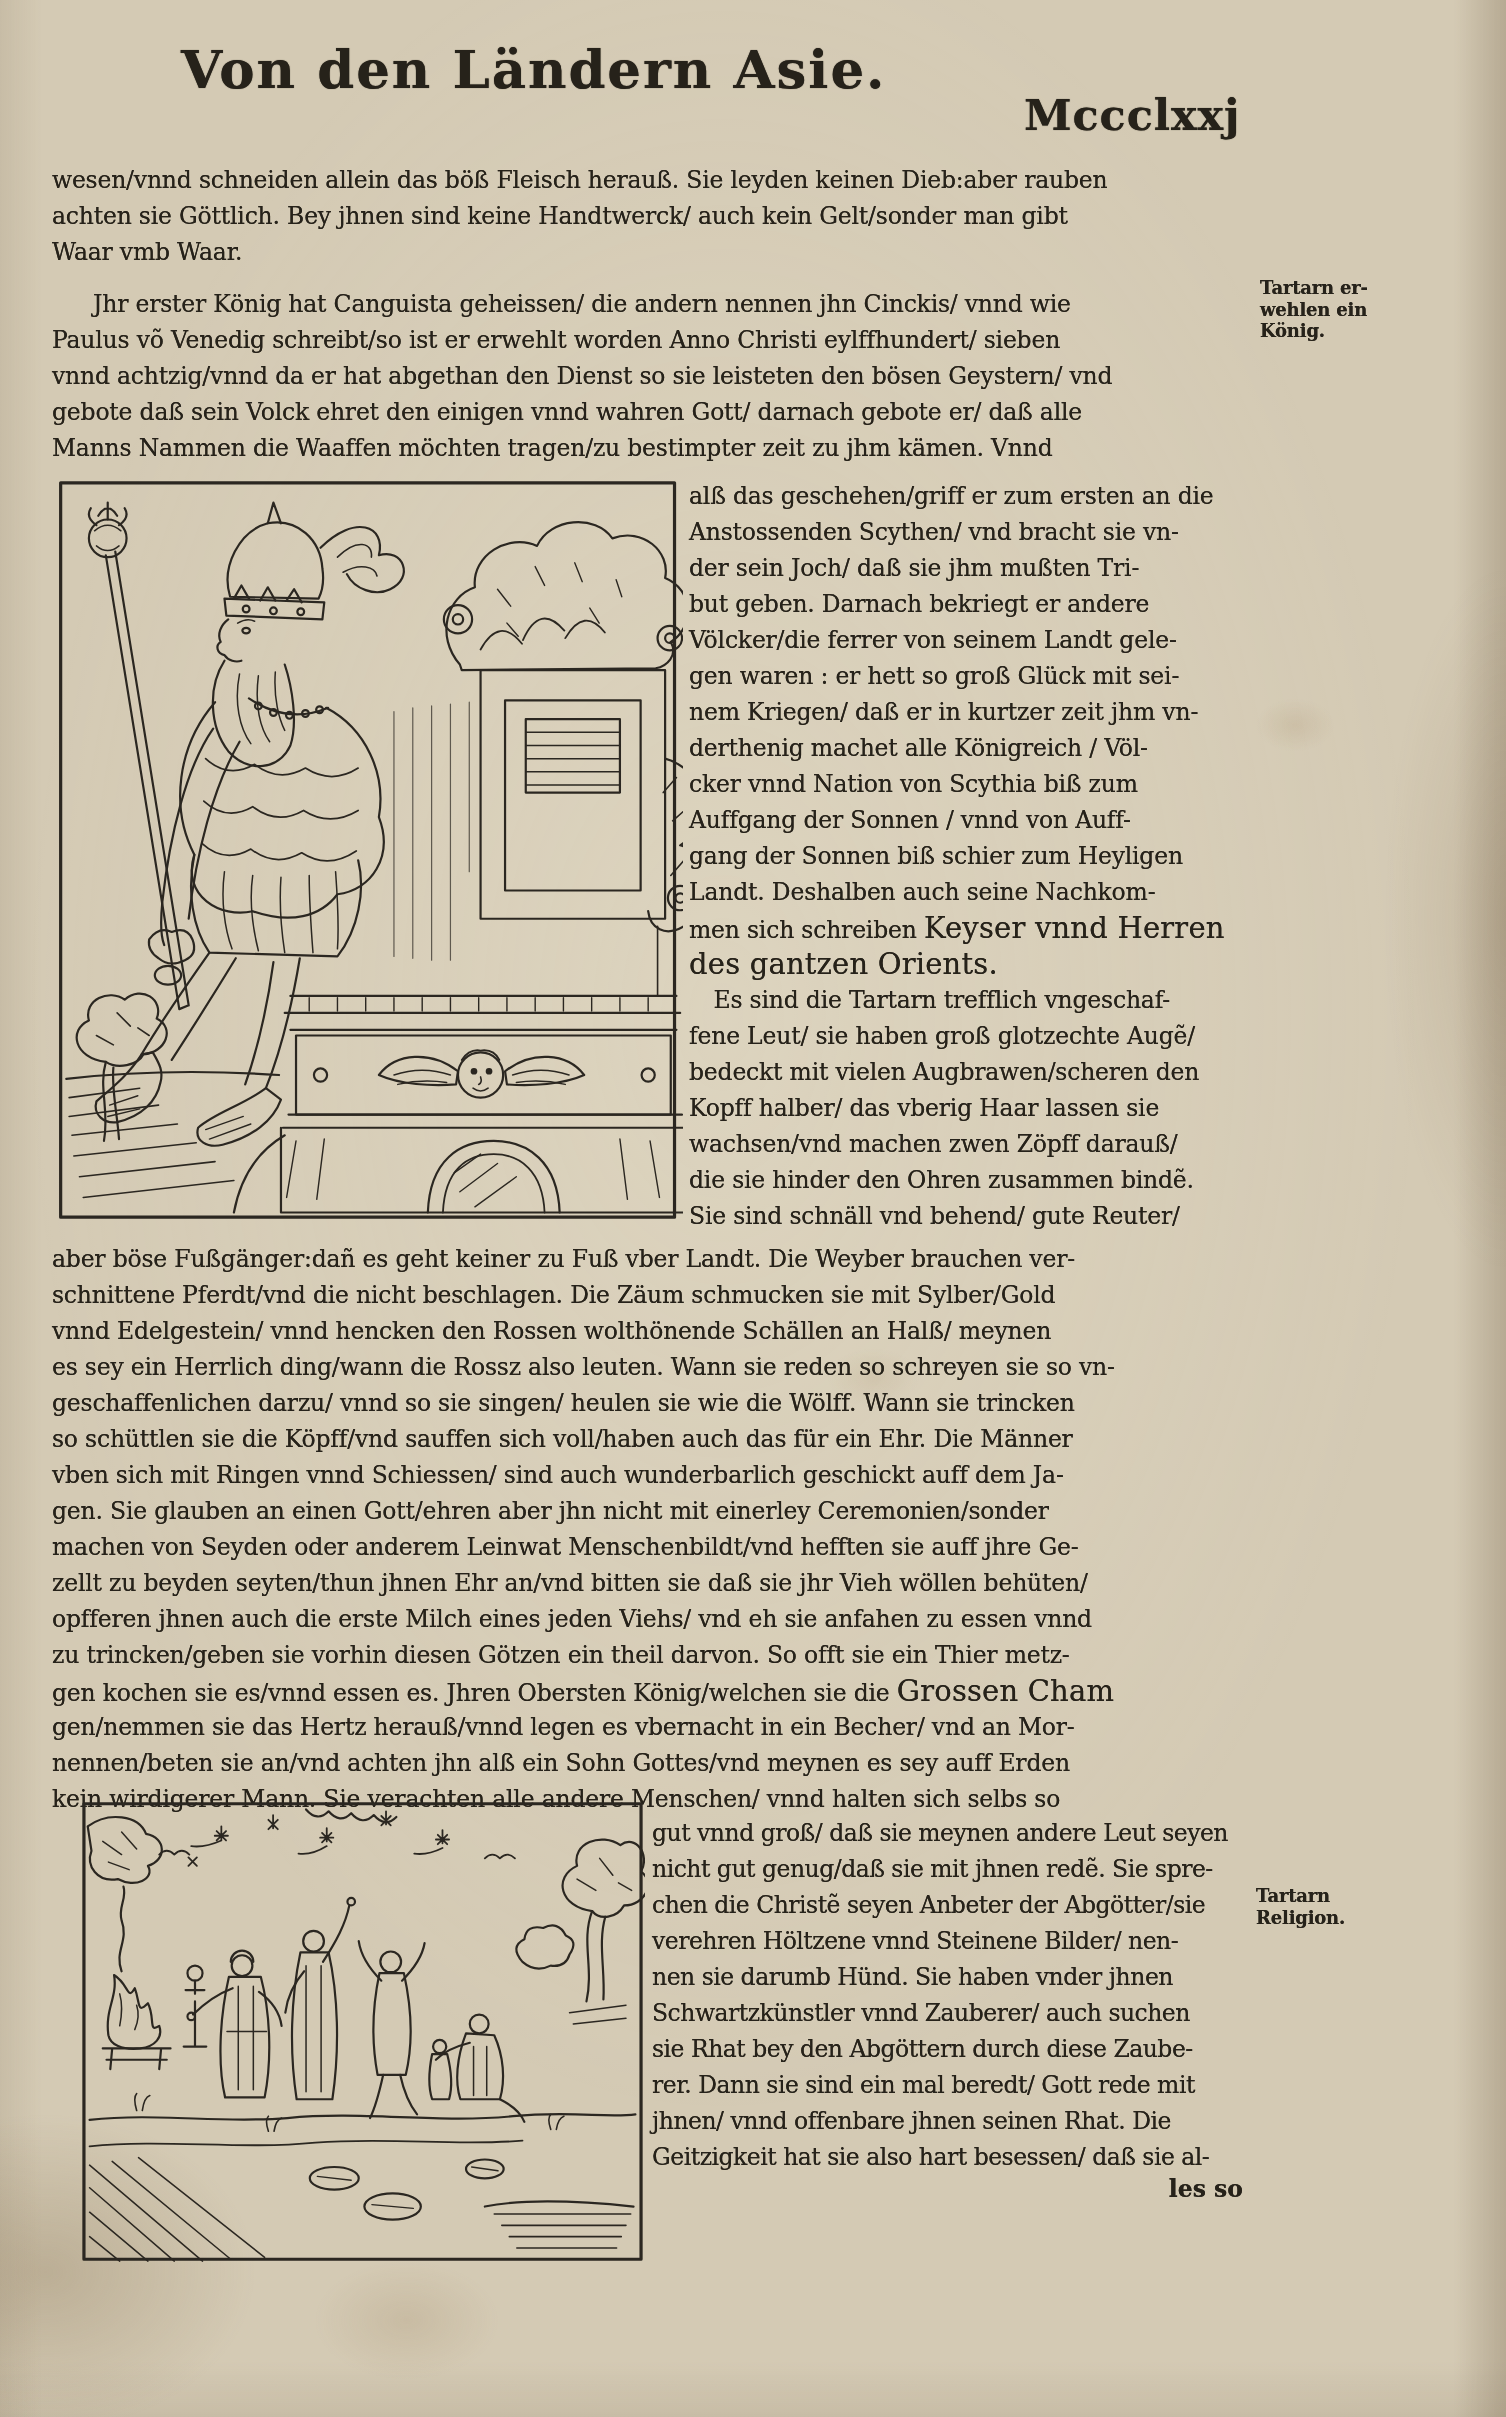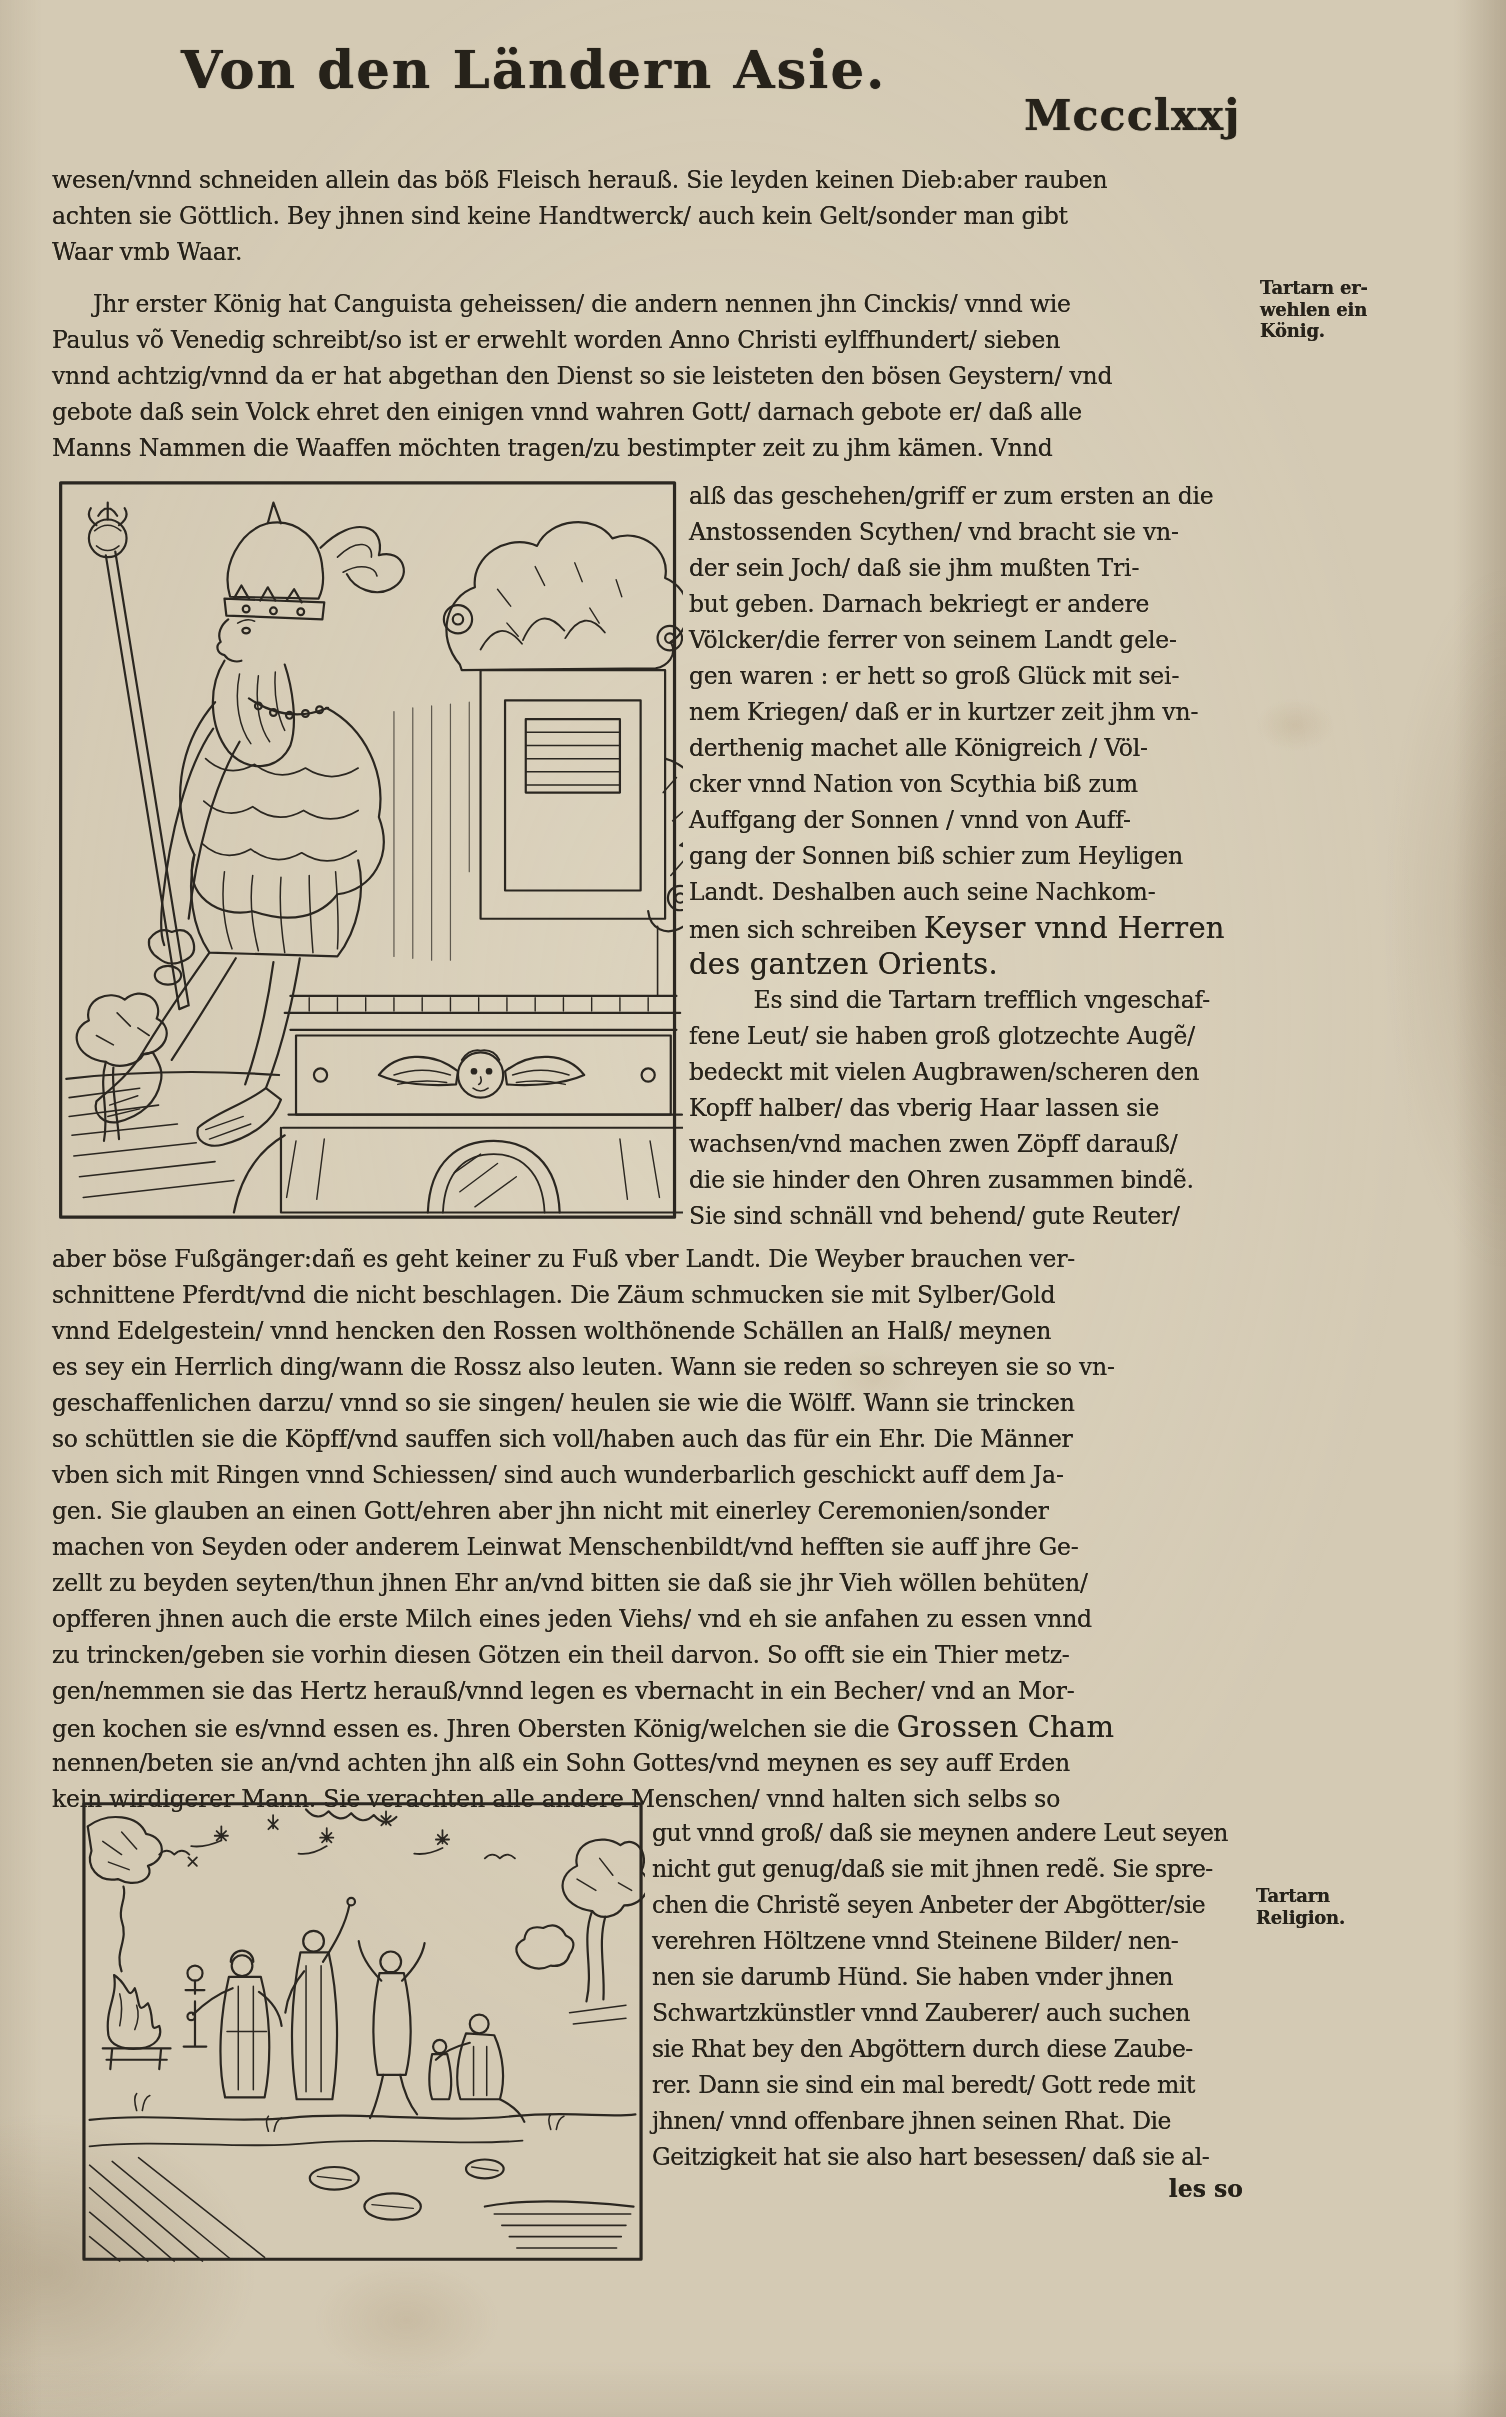--- a/index.html
+++ b/index.html
@@ -19,21 +19,21 @@
       radial-gradient(ellipse 895px 1412px at 48% 42%, rgba(255,250,232,.20), transparent 78%),
       linear-gradient(to left, rgba(88,68,42,.24), rgba(88,68,42,0) 52px),
       linear-gradient(to right, rgba(88,68,42,.10), rgba(88,68,42,0) 42px),
       linear-gradient(to top, rgba(88,68,42,.10), rgba(88,68,42,0) 56px);
   }
   .blk{position:absolute;font-size:23.5px;line-height:36px;font-weight:normal;
        letter-spacing:-0.2px;white-space:nowrap;
        text-shadow:0 0 0.6px rgba(38,32,22,.85);}
   .ln{height:36px;}
   .ind{padding-left:41px;}
-  .ind2{padding-left:24.5px;text-align:center;}
+  .ind2{padding-left:24.5px;}
   .emph{font-size:29px;letter-spacing:0.2px;}
   .title{position:absolute;left:181px;top:38px;font-size:53px;font-weight:bold;
          letter-spacing:1.9px;text-shadow:0 0 0.9px rgba(38,32,22,.9);}
   .folio{position:absolute;left:1024px;top:90px;font-size:43px;font-weight:bold;
          letter-spacing:0.9px;text-shadow:0 0 0.9px rgba(38,32,22,.9);}
   .mnote{position:absolute;width:151px;font-size:18px;line-height:21.7px;font-weight:bold;
          letter-spacing:-0.2px;white-space:nowrap;text-shadow:0 0 0.5px rgba(38,32,22,.8);}
   .catch{position:absolute;left:652px;top:2175px;width:591px;text-align:right;
          font-size:23.5px;font-weight:bold;text-shadow:0 0 0.6px rgba(38,32,22,.85);}
   svg{position:absolute;}
@@ -184,22 +184,22 @@
   <div class="ln">vnnd Edelgestein/ vnnd hencken den Rossen wolthönende Schällen an Halß/ meynen</div>
   <div class="ln">es sey ein Herrlich ding/wann die Rossz also leuten.  Wann sie reden so schreyen sie so vn-</div>
   <div class="ln">geschaffenlichen darzu/ vnnd so sie singen/ heulen sie wie die Wölff.  Wann sie trincken</div>
   <div class="ln">so schüttlen sie die Köpff/vnd sauffen sich voll/haben auch das für ein Ehr. Die Männer</div>
   <div class="ln">vben sich mit Ringen vnnd Schiessen/ sind auch wunderbarlich geschickt auff dem Ja-</div>
   <div class="ln">gen.   Sie glauben an einen Gott/ehren aber jhn nicht mit einerley Ceremonien/sonder</div>
   <div class="ln">machen von Seyden oder anderem Leinwat Menschenbildt/vnd hefften sie auff jhre Ge-</div>
   <div class="ln">zellt zu beyden seyten/thun jhnen Ehr an/vnd bitten sie daß sie jhr Vieh wöllen behüten/</div>
   <div class="ln">opfferen jhnen auch die erste Milch eines jeden Viehs/ vnd eh sie anfahen zu essen vnnd</div>
   <div class="ln">zu trincken/geben sie vorhin diesen Götzen ein theil darvon.  So offt sie ein Thier metz-</div>
+  <div class="ln"><span>gen kochen sie es/vnnd essen es. Jhren Obersten König/welchen sie die </span><span class="emph">Grossen Cham</span></div>
   <div class="ln">gen/nemmen sie das Hertz herauß/vnnd legen es vbernacht in ein Becher/ vnd an Mor-</div>
-  <div class="ln"><span>gen kochen sie es/vnnd essen es. Jhren Obersten König/welchen sie die </span><span class="emph">Grossen Cham</span></div>
   <div class="ln">nennen/beten sie an/vnd achten jhn alß ein Sohn Gottes/vnd meynen es sey auff Erden</div>
   <div class="ln">kein wirdigerer Mann.   Sie verachten alle andere Menschen/ vnnd halten sich selbs so</div>
 </div>
 
 <svg style="left:80px;top:1800px;" width="565" height="463" viewBox="0 0 600 492" stroke="#2b2721" fill="none" stroke-width="2.2" stroke-linecap="round" stroke-linejoin="round">
   <rect x="4" y="4" width="592" height="484" stroke-width="3.2"></rect>
   <g stroke-width="1.8">
     <path d="M145 33 l10 10 M155 33 l-10 10 M150 28 v14 M143 38 h14"></path>
     <path d="M200 21 l10 10 M210 21 l-10 10 M205 16 v14"></path>
     <path d="M257 35 l10 10 M267 35 l-10 10 M262 30 v14 M255 40 h14"></path>

